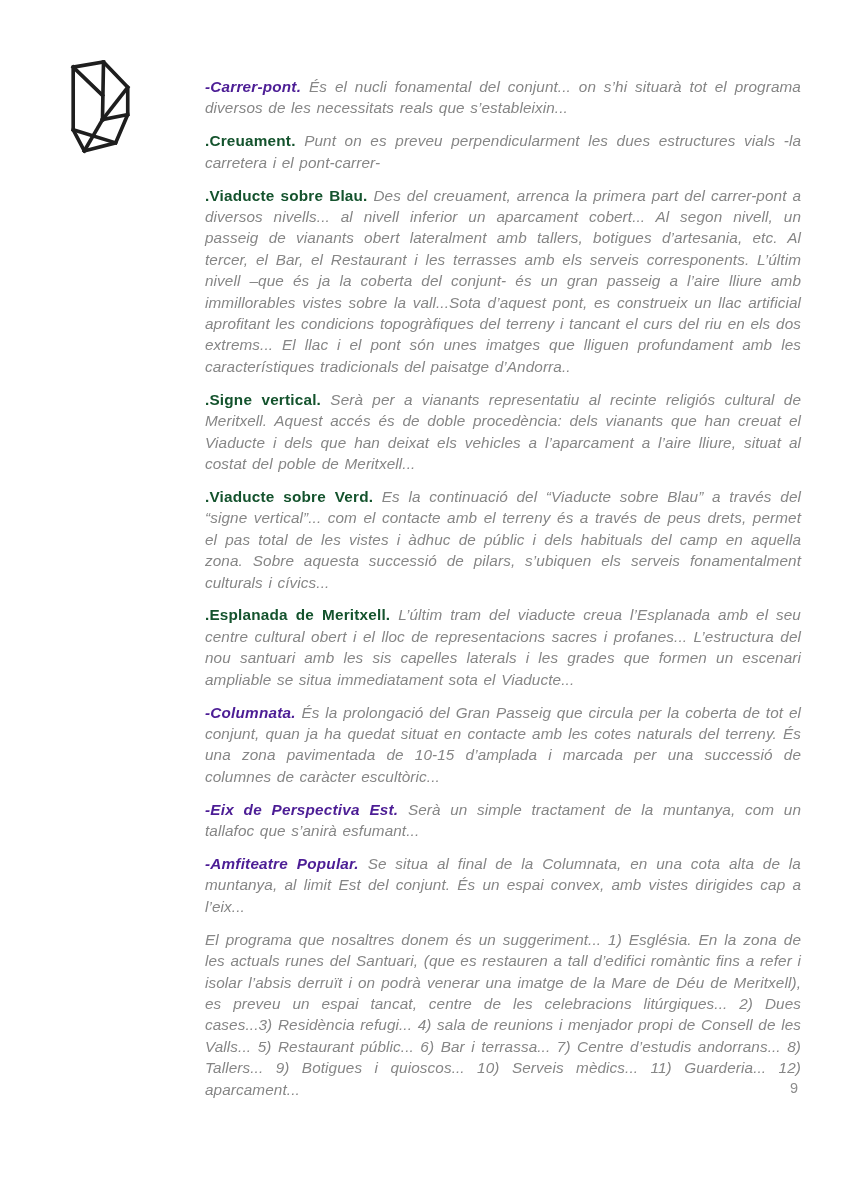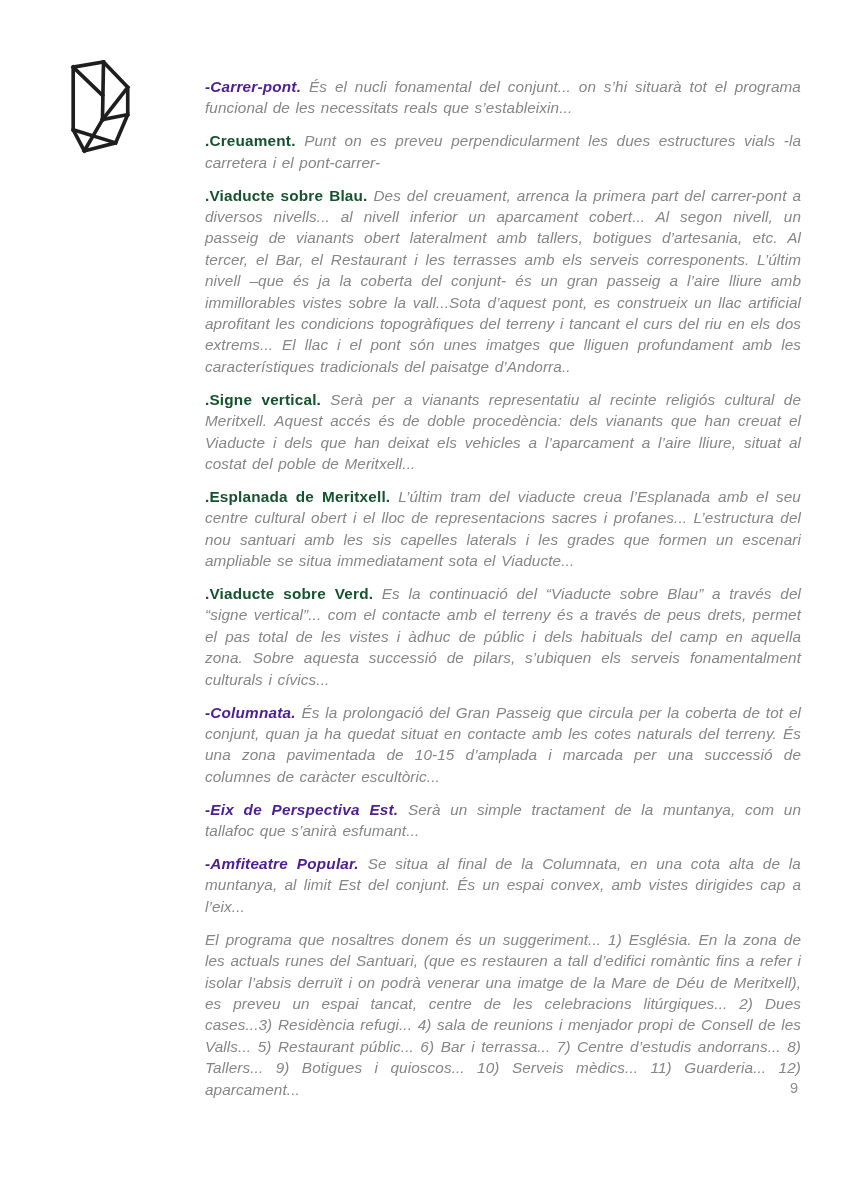--- a/index.html
+++ b/index.html
@@ -58,46 +58,46 @@
         <path d="M7 72 L49 85"></path>
         <path d="M36 62 L18 93"></path>
       </g>
     </svg>
   </div>
 
   <main class="textcol">
 
     <p class="para">
       <strong class="head bi">-Carrer-pont.</strong>
-      <span>És el nucli fonamental del conjunt... on s’hi situarà tot el programa funcional de les necessitats reals que  s’estableixin...</span>
+      <span>És el nucli fonamental del conjunt... on s’hi situarà tot el programa diversos de les necessitats reals que  s’estableixin...</span>
     </p>
 
     <p class="para">
       <strong class="head b">.Creuament.</strong>
       <span>Punt on es preveu perpendicularment les dues estructures vials -la carretera i el pont-carrer-</span>
     </p>
 
     <p class="para">
       <strong class="head b">.Viaducte sobre Blau.</strong>
       <span>Des del creuament, arrenca la primera part del carrer-pont a diversos nivells... al nivell inferior un aparcament cobert... Al segon nivell, un passeig de vianants obert lateralment amb tallers, botigues d’artesania, etc. Al tercer, el Bar, el Restaurant i les terrasses amb els serveis corresponents. L’últim nivell –que és ja la coberta del conjunt- és un gran passeig a l’aire lliure amb immillorables vistes sobre la vall...Sota d’aquest pont, es construeix un llac artificial aprofitant les condicions topogràfiques del terreny i tancant el curs del riu en els dos extrems... El llac i el pont són unes imatges que lliguen profundament amb les característiques tradicionals del paisatge d’Andorra..</span>
     </p>
 
     <p class="para">
       <strong class="head b">.Signe vertical.</strong>
       <span>Serà per a vianants representatiu al recinte religiós cultural de Meritxell. Aquest accés és de doble procedència: dels vianants que han creuat el Viaducte i dels que han deixat els vehicles a l’aparcament a l’aire lliure, situat al costat del poble de Meritxell...</span>
     </p>
 
     <p class="para">
-      <strong class="head b">.Esplanada de Meritxell.</strong>
-      <span>L’últim tram del viaducte creua l’Esplanada amb el seu centre cultural obert i el lloc de representacions sacres i profanes... L’estructura del nou santuari amb les sis capelles laterals i les grades que formen un escenari ampliable se situa immediatament sota el Viaducte...</span>
+      <strong class="head b">.Viaducte sobre Verd.</strong>
+      <span>Es la continuació del “Viaducte sobre Blau” a través del “signe vertical”... com el contacte amb el terreny és a través de peus drets, permet el pas total de les vistes i àdhuc de públic i dels habituals del camp en aquella zona. Sobre aquesta successió de pilars, s’ubiquen els serveis fonamentalment culturals i cívics...</span>
     </p>
 
     <p class="para">
-      <strong class="head b">.Viaducte sobre Verd.</strong>
-      <span>Es la continuació del “Viaducte sobre Blau” a través del “signe vertical”... com el contacte amb el terreny és a través de peus drets, permet el pas total de les vistes i àdhuc de públic i dels habituals del camp en aquella zona. Sobre aquesta successió de pilars, s’ubiquen els serveis fonamentalment culturals i cívics...</span>
+      <strong class="head b">.Esplanada de Meritxell.</strong>
+      <span>L’últim tram del viaducte creua l’Esplanada amb el seu centre cultural obert i el lloc de representacions sacres i profanes... L’estructura del nou santuari amb les sis capelles laterals i les grades que formen un escenari ampliable se situa immediatament sota el Viaducte...</span>
     </p>
 
     <p class="para">
       <strong class="head bi">-Columnata.</strong>
       <span>És la prolongació del Gran Passeig que circula per la coberta de tot el conjunt, quan ja ha quedat situat en contacte amb les cotes naturals del terreny. És una zona pavimentada de 10-15  d’amplada i marcada per una successió de columnes de caràcter escultòric...</span>
     </p>
 
     <p class="para">
       <strong class="head bi">-Eix de Perspectiva Est.</strong>
       <span>Serà un simple tractament de la muntanya, com un tallafoc que s’anirà esfumant...</span>

